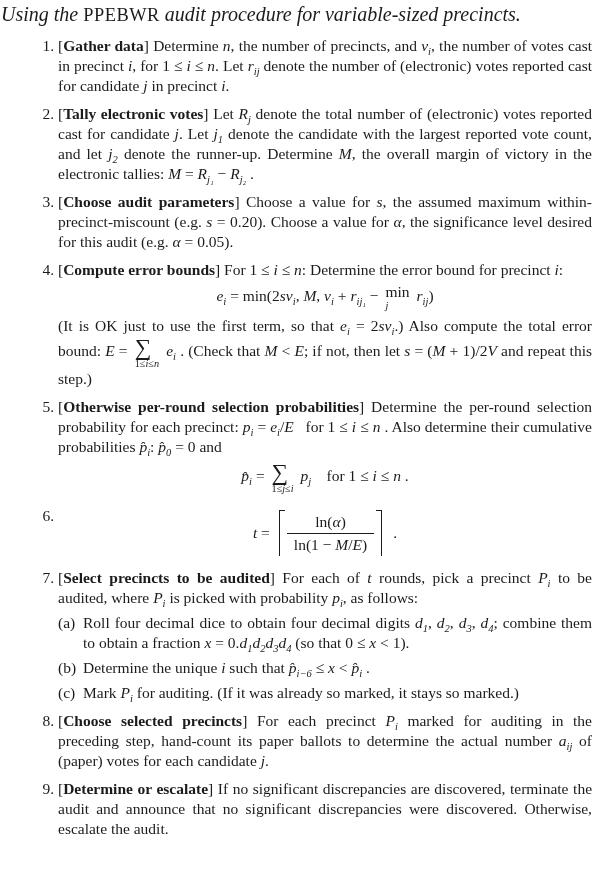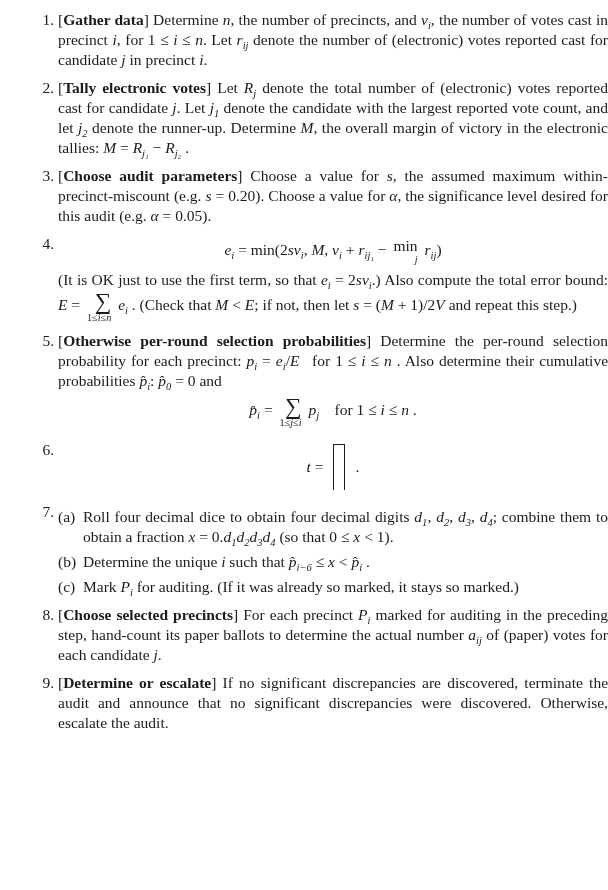--- a/index.html
+++ b/index.html
@@ -8,27 +8,27 @@
     background:#ffffff;color:#1b1b1b;
     font-family:"Liberation Serif","DejaVu Serif",serif;
     font-size:15.5px;line-height:20px;
   }
   .page{padding:2px 0 0 0;width:608px;box-sizing:border-box;}
   .title{font-size:20px;line-height:25px;margin:0 0 4px 1px;white-space:nowrap;}
   .title i{font-style:italic;}
   .sc{letter-spacing:0.5px;font-size:0.92em;}
   .item{display:flex;margin-top:8px;}
   .inum{flex:none;width:58px;text-align:right;padding-right:4px;box-sizing:border-box;}
-  .ibody{flex:1;}
+  .ibody{flex:1;padding-right:16px;}
   .para{text-align:justify;}
   b{font-weight:bold;}
   i{font-style:italic;}
   sub{font-size:0.68em;font-style:italic;line-height:0;}
   
-  .mstack{display:inline-flex;flex-direction:column;align-items:flex-end;
+  .mstack{display:inline-flex;flex-direction:column;align-items:flex-start;
           vertical-align:middle;line-height:1;margin:0 3px;text-align:center;}
   .mtop{line-height:1.05;}
   .msum{font-size:1.5em;line-height:0.95;}
   .mbot{font-size:0.66em;line-height:1.1;}
   
   .dformula{text-align:center;margin:4px 0 4px 0;}
   .fformula{display:flex;justify-content:center;align-items:center;margin:4px 0 4px 0;}
   .frac{display:inline-flex;flex-direction:column;text-align:center;margin:0 2px;}
   .fnum{padding:0 7px 1px 7px;}
   .fden{border-top:1px solid #1b1b1b;padding:1px 7px 0 7px;}
@@ -39,39 +39,41 @@
   .f6after{margin-left:8px;}
   .sub-item{display:flex;margin-top:5px;}
   .slabel{flex:none;width:25px;}
   .sbody{flex:1;text-align:justify;}
 </style>
 </head>
 <body>
 
 <div class="page">
 
+  <div class="title"><i>Using the</i> <span class="sc">PPEBWR</span> <i>audit procedure for variable-sized precincts.</i></div>
 
   <div class="item">
     <span class="inum">1.</span>
     <div class="ibody para">[<b>Gather data</b>] Determine <i>n</i>, the number of precincts, and <i>v</i><sub>i</sub>, the number of votes cast in precinct <i>i</i>, for 1 ≤ <i>i</i> ≤ <i>n</i>. Let <i>r</i><sub>ij</sub> denote the number of (electronic) votes reported cast for candidate <i>j</i> in precinct <i>i</i>.</div>
   </div>
 
   <div class="item">
     <span class="inum">2.</span>
     <div class="ibody para">[<b>Tally electronic votes</b>] Let <i>R</i><sub>j</sub> denote the total number of (electronic) votes reported cast for candidate <i>j</i>. Let <i>j</i><sub>1</sub> denote the candidate with the largest reported vote count, and let <i>j</i><sub>2</sub> denote the runner-up. Determine <i>M</i>, the overall margin of victory in the electronic tallies: <i>M</i> = <i>R</i><sub>j₁</sub> − <i>R</i><sub>j₂</sub> .</div>
   </div>
 
   <div class="item">
     <span class="inum">3.</span>
     <div class="ibody para">[<b>Choose audit parameters</b>] Choose a value for <i>s</i>, the assumed maximum within-precinct-miscount (e.g. <i>s</i> = 0.20). Choose a value for <i>α</i>, the significance level desired for this audit (e.g. <i>α</i> = 0.05).</div>
   </div>
 
   <div class="item">
     <span class="inum">4.</span>
     <div class="ibody">
+      <div class="para">[<b>Compute error bounds</b>] For 1 ≤ <i>i</i> ≤ <i>n</i>: Determine the error bound for precinct <i>i</i>:</div>
       <div class="dformula"><i>e</i><sub>i</sub> = min(2<i>sv</i><sub>i</sub>, <i>M</i>, <i>v</i><sub>i</sub> + <i>r</i><sub>ij₁</sub> − <span class="mstack">
             <span class="mtop">min</span>
             <span class="mbot"><i>j</i></span>
           </span> <i>r</i><sub>ij</sub>)</div>
       <div class="para">(It is OK just to use the first term, so that <i>e</i><sub>i</sub> = 2<i>sv</i><sub>i</sub>.) Also compute the total error bound: <i>E</i> = <span class="mstack">
             <span class="mtop msum">∑</span>
             <span class="mbot">1≤<i>i</i>≤<i>n</i></span>
           </span> <i>e</i><sub>i</sub> . (Check that <i>M</i> &lt; <i>E</i>; if not, then let <i>s</i> = (<i>M</i> + 1)/2<i>V</i> and repeat this step.)</div>
     </div>
   </div>
@@ -86,29 +88,34 @@
           </span> <i>p</i><sub>j</sub> for 1 ≤ <i>i</i> ≤ <i>n</i> .</div>
     </div>
   </div>
 
   <div class="item">
     <span class="inum">6.</span>
     <div class="ibody">
       <div class="fformula">
         <span class="f6lhs"><i>t</i> =</span>
         <span class="ceil cl"></span>
+        <span class="frac">
+          <span class="fnum">ln(<i>α</i>)</span>
+          <span class="fden">ln(1 − <i>M</i>/<i>E</i>)</span>
+        </span>
         <span class="ceil cr"></span>
         <span class="f6after">.</span>
       </div>
     </div>
   </div>
 
   <div class="item">
     <span class="inum">7.</span>
     <div class="ibody">
+      <div class="para">[<b>Select precincts to be audited</b>] For each of <i>t</i> rounds, pick a precinct <i>P</i><sub>i</sub> to be audited, where <i>P</i><sub>i</sub> is picked with probability <i>p</i><sub>i</sub>, as follows:</div>
       <div class="sub-item">
         <span class="slabel">(a)</span>
         <div class="sbody">Roll four decimal dice to obtain four decimal digits <i>d</i><sub>1</sub>, <i>d</i><sub>2</sub>, <i>d</i><sub>3</sub>, <i>d</i><sub>4</sub>; combine them to obtain a fraction <i>x</i> = 0.<i>d</i><sub>1</sub><i>d</i><sub>2</sub><i>d</i><sub>3</sub><i>d</i><sub>4</sub> (so that 0 ≤ <i>x</i> &lt; 1).</div>
       </div>
       <div class="sub-item">
         <span class="slabel">(b)</span>
         <div class="sbody">Determine the unique <i>i</i> such that <i>p̂</i><sub>i−6</sub> ≤ <i>x</i> &lt; <i>p̂</i><sub>i</sub> .</div>
       </div>
       <div class="sub-item">
         <span class="slabel">(c)</span>

